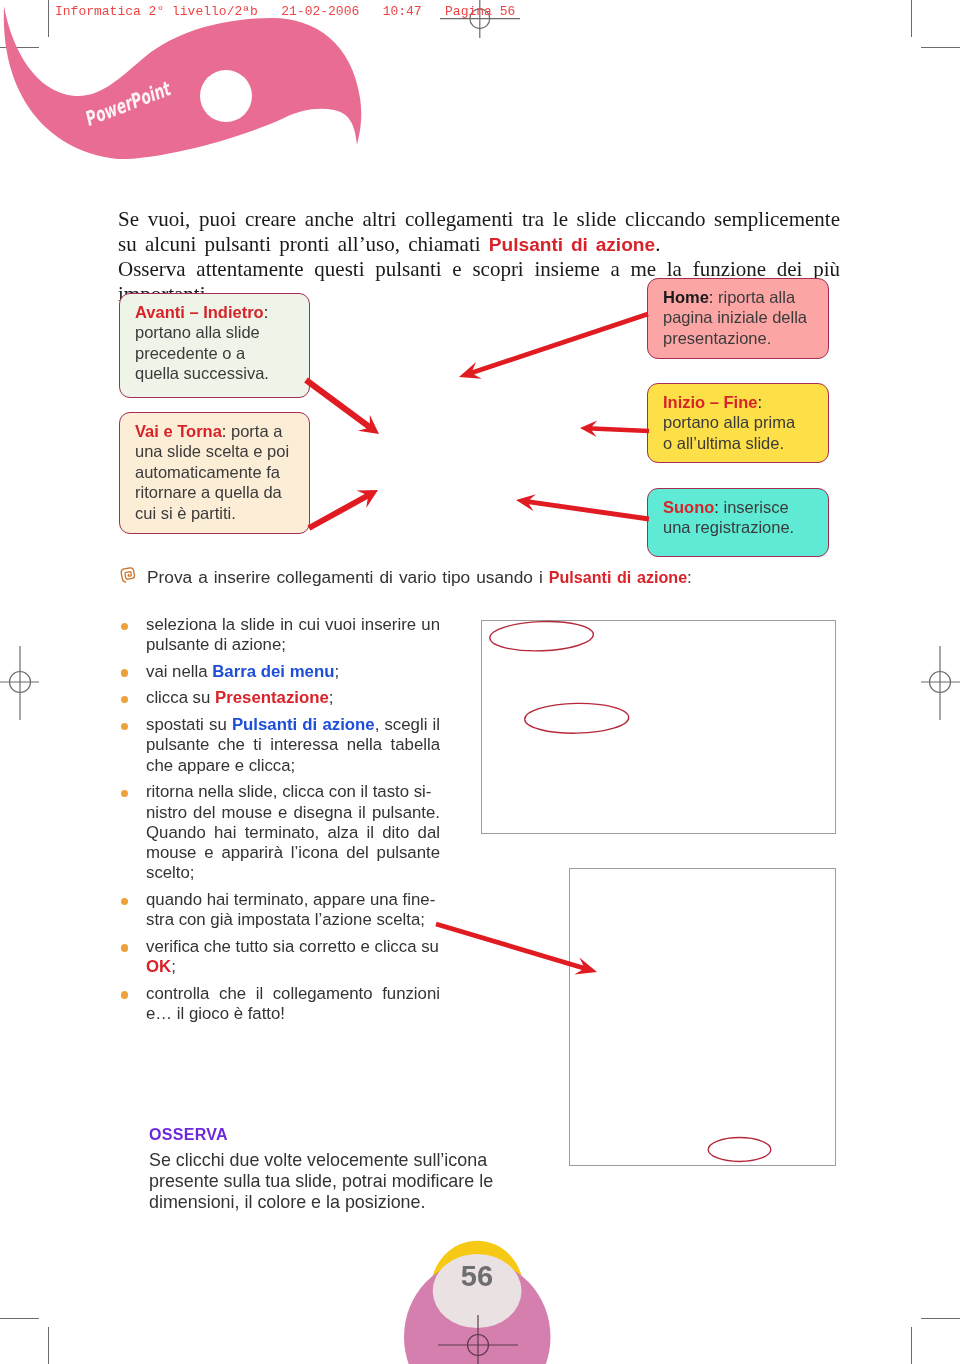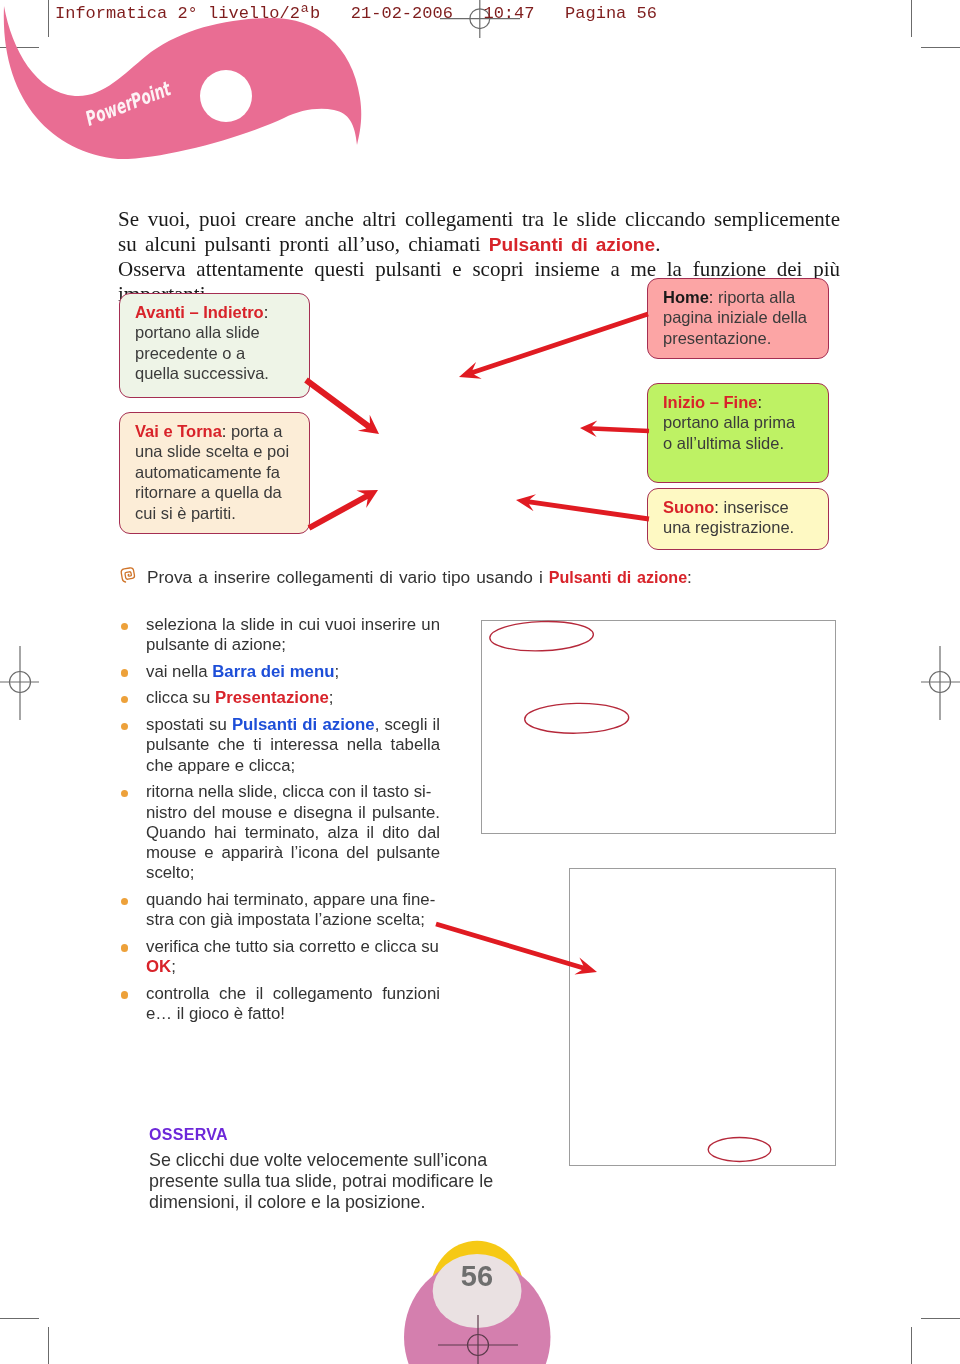--- a/index.html
+++ b/index.html
@@ -31,22 +31,22 @@
   .bul .dot{position:absolute;left:1.5px;top:7.5px;width:7.5px;height:7.5px;border-radius:50%;background:#eda13a;}
   .bul .ln{white-space:nowrap;}
   .bul .ln.j{display:block;text-align:justify;text-align-last:justify;white-space:normal;}
   .bul .b{font-weight:bold;color:#1d4ed8;}
   .bul .r{color:#d8232a;font-weight:bold;}
   .osserva{position:absolute;left:149px;top:1125px;width:360px;
            font-family:"Liberation Sans",sans-serif;font-size:17.9px;line-height:21px;color:#333333;}
   .osserva .ot{color:#6d28d9;font-weight:bold;font-size:16px;letter-spacing:0.3px;line-height:20px;margin-bottom:5px;}
   .osserva .ln{white-space:nowrap;}
   .shot{position:absolute;background:#ffffff;border:1.1px solid #9d9d9d;box-sizing:border-box;}
-  .hdr{position:absolute;left:55px;top:4px;font-family:"Liberation Mono",monospace;font-size:17px;
-       letter-spacing:0px;color:#7f1d1d;white-space:pre;}
+  .hdr{position:absolute;left:55px;top:4px;font-family:"Liberation Mono",monospace;font-size:13px;
+       letter-spacing:0px;color:#ef4444;white-space:pre;}
 </style>
 </head>
 <body>
 
 <div class="crop" style="left:48px;top:0;width:1px;height:37px;"></div>
 <div class="crop" style="left:0;top:47px;width:39px;height:1px;"></div>
 <div class="crop" style="left:911px;top:0;width:1px;height:37px;"></div>
 <div class="crop" style="left:921px;top:47px;width:39px;height:1px;"></div>
 <div class="crop" style="left:0;top:1318px;width:39px;height:1px;"></div>
 <div class="crop" style="left:48px;top:1327px;width:1px;height:37px;"></div>
@@ -102,29 +102,29 @@
 </div>
 
 <div class="box" style="left:647px;top:278px;width:182px;height:81px;background:#fca5a5;">
   <div class="box-inner">
     <div><span class="t dark">Home</span><span class="dark">:</span><span> riporta alla</span></div>
     <div>pagina iniziale della</div>
     <div>presentazione.</div>
   </div>
 </div>
 
-<div class="box" style="left:647px;top:383px;width:182px;height:100px;background:#bef264;">
+<div class="box" style="left:647px;top:383px;width:182px;height:80px;background:#fde047;">
   <div class="box-inner">
     <div><span class="t red">Inizio – Fine</span><span class="dark">:</span></div>
     <div>portano alla prima</div>
     <div>o all’ultima slide.</div>
   </div>
 </div>
 
-<div class="box" style="left:647px;top:488px;width:182px;height:62px;background:#fef9c3;">
+<div class="box" style="left:647px;top:488px;width:182px;height:69px;background:#5eead4;">
   <div class="box-inner">
     <div><span class="t red">Suono</span><span class="dark">:</span><span> inserisce</span></div>
     <div>una registrazione.</div>
   </div>
 </div>
 
 <div class="shot" style="left:481px;top:620px;width:355px;height:214px;"></div>
 <div class="shot" style="left:569px;top:868px;width:267px;height:298px;"></div>
 <svg class="abs" style="left:0;top:0;width:960px;height:1364px;pointer-events:none;" viewBox="0 0 960 1364">
   <g fill="none" stroke="#b5283a" stroke-width="1.35">

